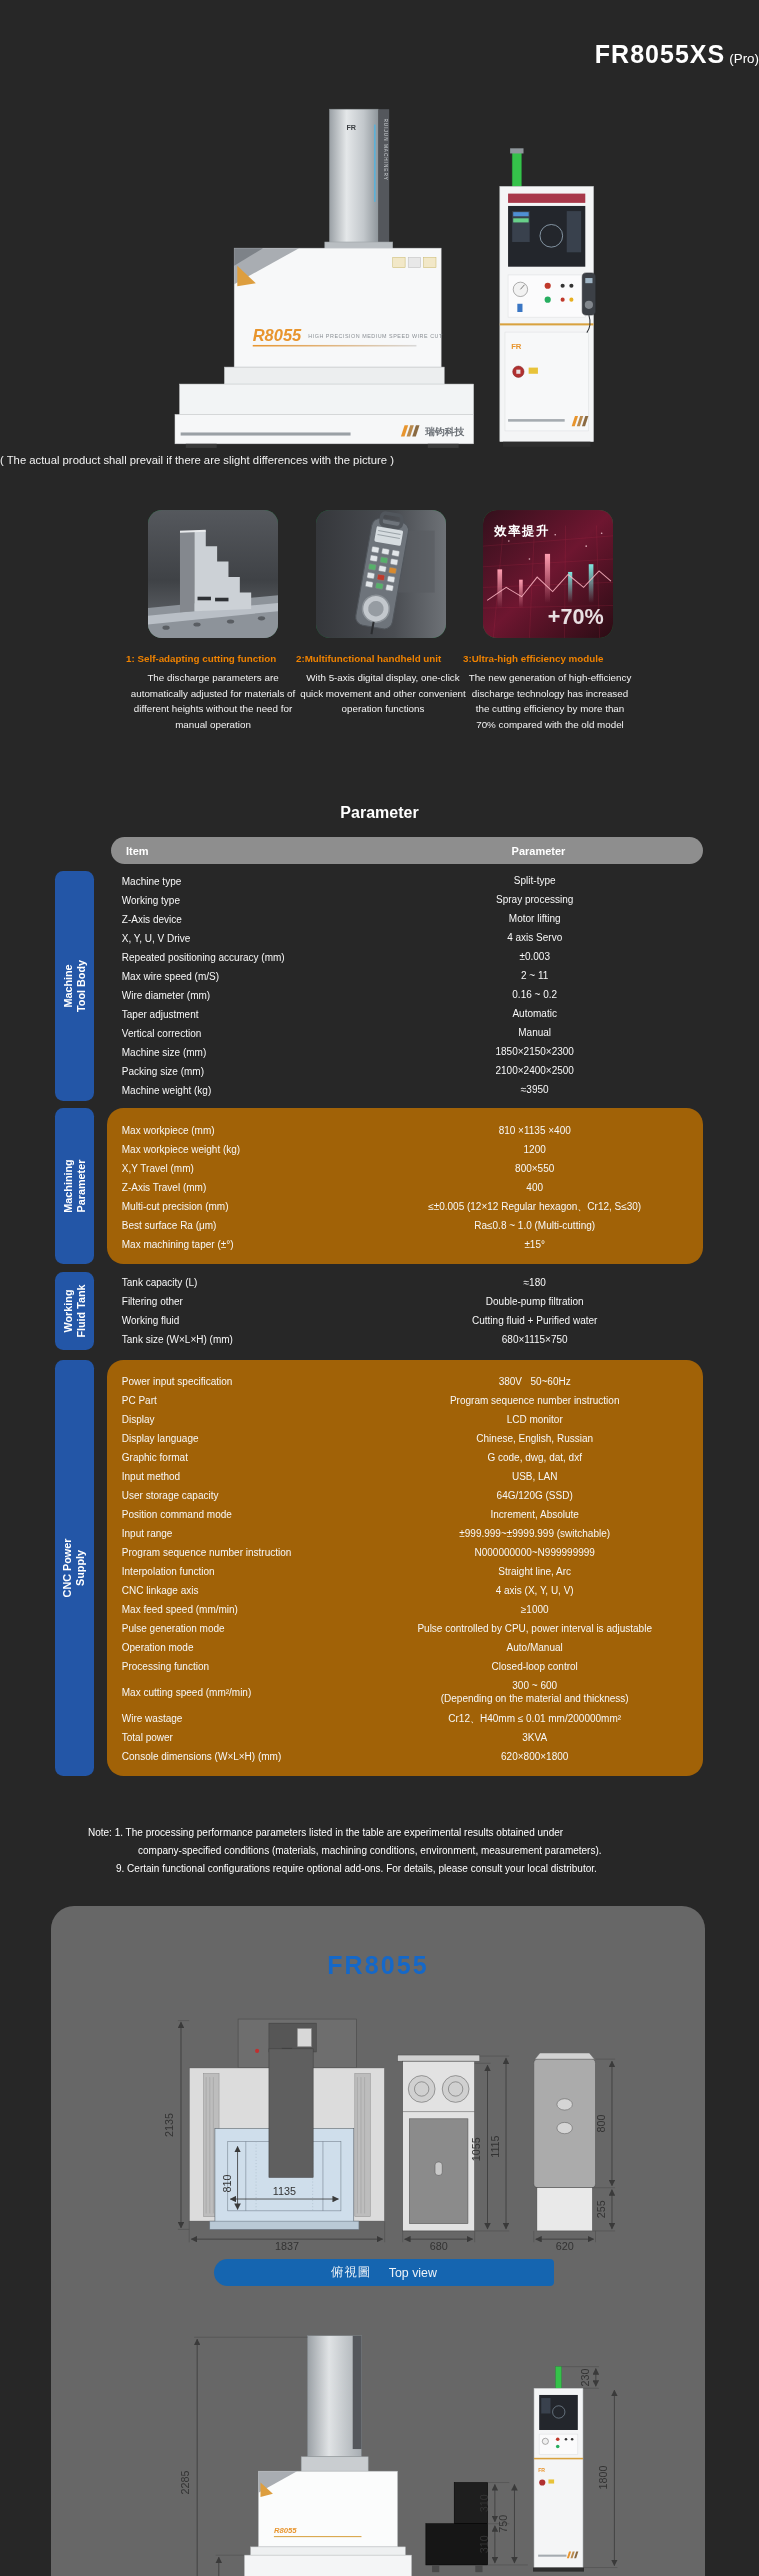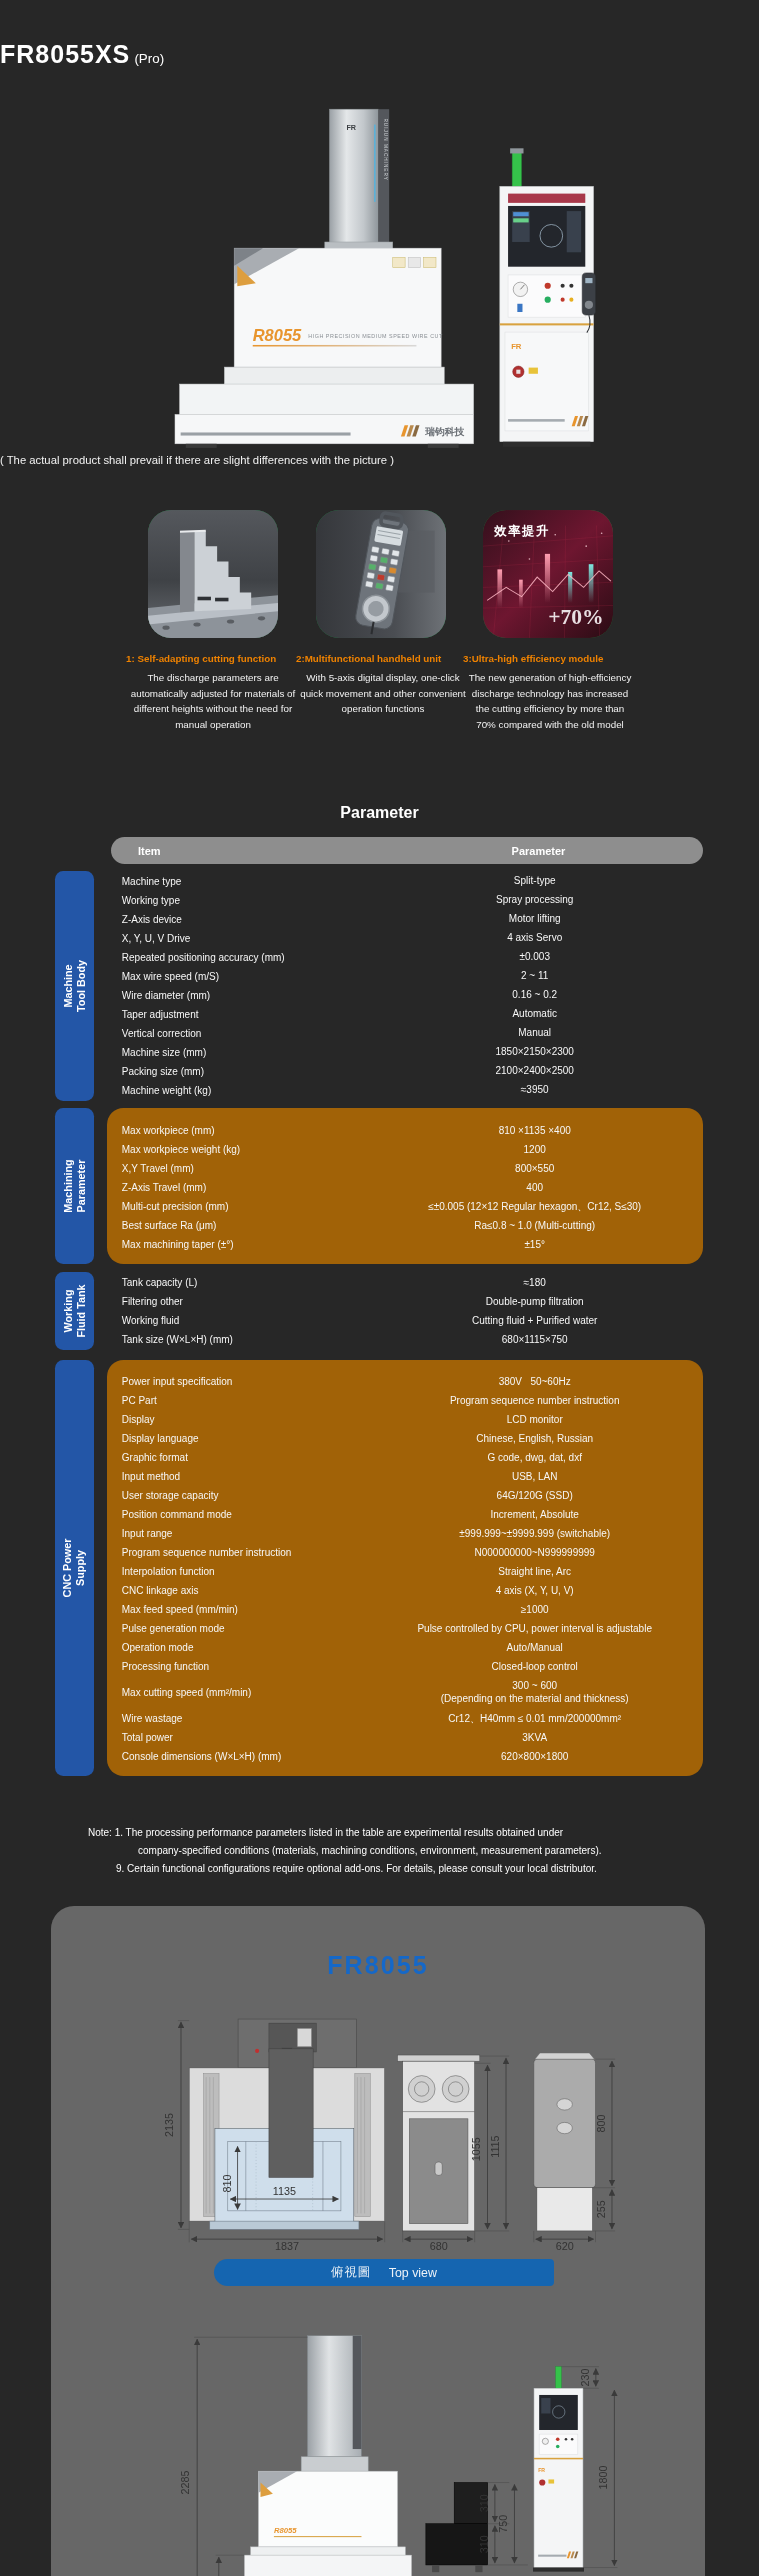--- a/index.html
+++ b/index.html
@@ -1,40 +1,40 @@
 <!DOCTYPE html>
 <html style="font-size:8.2px"><head>
 <meta charset="utf-8">
 <style>
   html,body{margin:0;padding:0;background:#1d1d1d;}
   .page{position:relative;width:759px;height:2756px;background:#272727;overflow:hidden;
         font-family:"Liberation Sans",sans-serif;color:#f5f5f5;}
   .abs{position:absolute;}
 
   
-  .page-title{top:40px;left:0;width:100%;text-align:left;color:#fff;}
+  .page-title{top:40px;left:0;width:100%;text-align:right;color:#fff;}
   .page-title .model{font-size:25px;font-weight:bold;letter-spacing:1px;}
   .page-title .pro{font-size:13.4px;font-weight:normal;margin-left:4.1px;}
 
   .hero-caption{top:454px;left:0;width:100%;font-size:11.3px;color:#f2f2f2;}
 
   
-  .fcard{top:510px;width:130px;height:128px;border-radius:23px;overflow:hidden;background:#15803d;font-family:Liberation Serif, serif;}
+  .fcard{top:510px;width:130px;height:128px;border-radius:14px;overflow:hidden;background:#15803d;}
   .fcard svg{display:block;}
   .f-overlay-h{position:absolute;top:13.4px;left:11.3px;color:#fff;font-size:12.4px;letter-spacing:1.5px;font-weight:bold;}
   .f-overlay-v{position:absolute;bottom:8.2px;right:9.3px;color:#e8dfe2;font-size:21.6px;font-weight:bold;}
   .ftitle{top:653px;width:175px;color:#ef8200;font-size:9.8px;font-weight:bold;}
   .ftext{top:670px;width:170px;text-align:center;color:#f2f2f2;font-size:9.8px;line-height:15.5px;}
 
   
   .param-heading{top:804px;left:0;width:100%;text-align:center;font-size:16px;font-weight:bold;color:#fff;}
   .param-table{left:55px;top:837px;width:648px;}
   .phead{margin-left:56px;height:27px;border-radius:14px;background:#8e8e8e;
          display:flex;align-items:center;color:#fff;font-weight:bold;font-size:11px;}
-  .phead .hl{width:263px;padding-left:27px;box-sizing:border-box;}
+  .phead .hl{width:263px;padding-left:15px;box-sizing:border-box;}
   .phead .hv{flex:1;text-align:center;}
   .pgroup{display:flex;align-items:stretch;}
   .pgroup.g1{margin-top:6.7px;}
   .pgroup.g2{margin-top:7.7px;}
   .pgroup.g3{margin-top:8.2px;}
   .pgroup.g4{margin-top:9.3px;}
   .ptab{width:39px;border-radius:8.2px;background:#2356a7;display:flex;align-items:center;justify-content:center;}
   .ptab .tl{transform:rotate(-90deg);color:#fff;font-weight:bold;font-size:10.8px;line-height:13px;
             text-align:center;white-space:nowrap;}
   .pbody{flex:1;margin-left:13.4px;}

